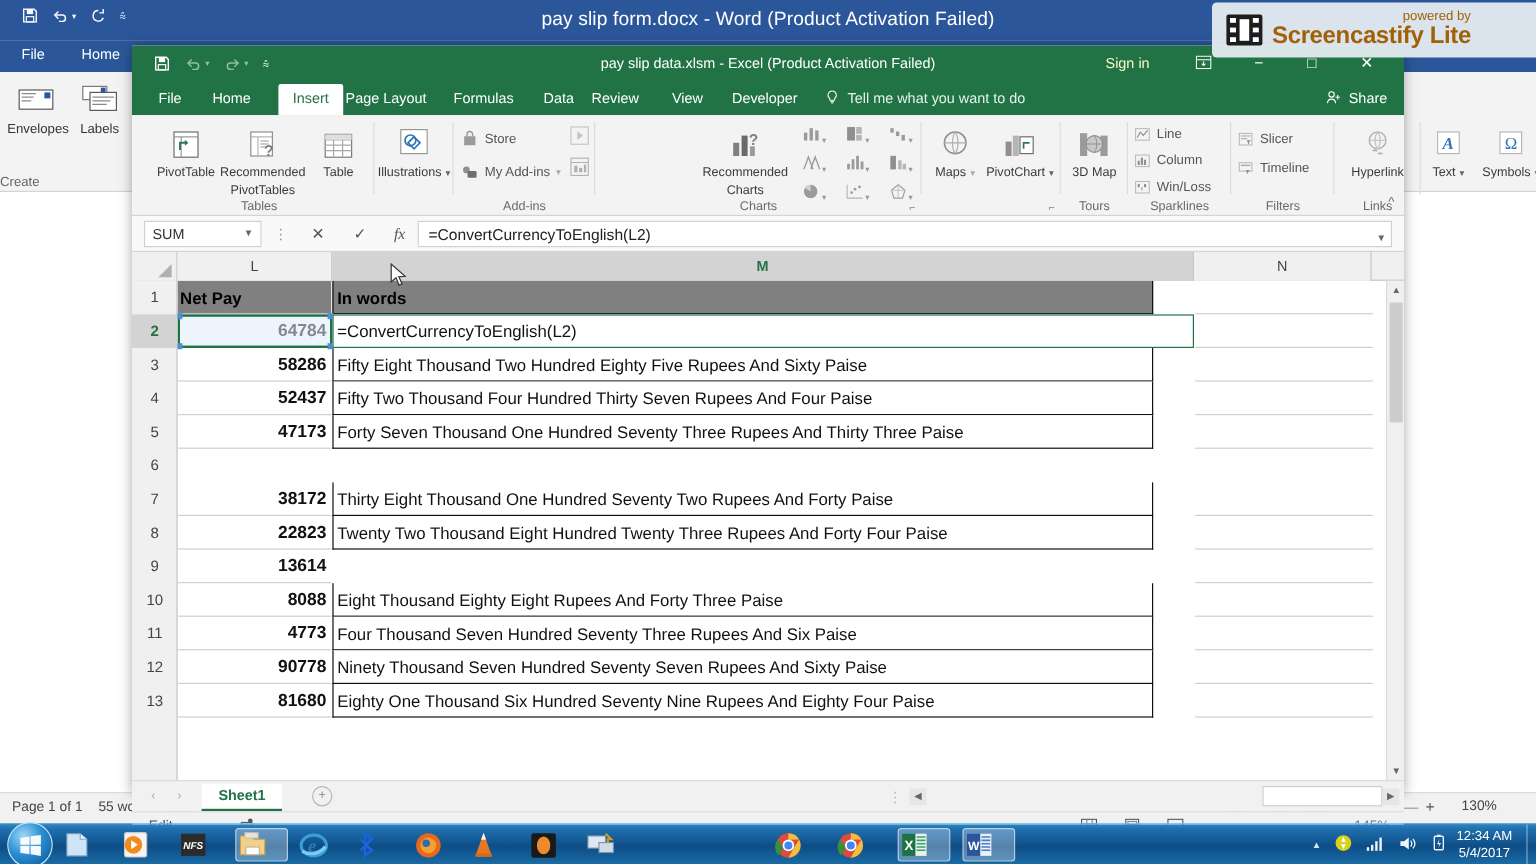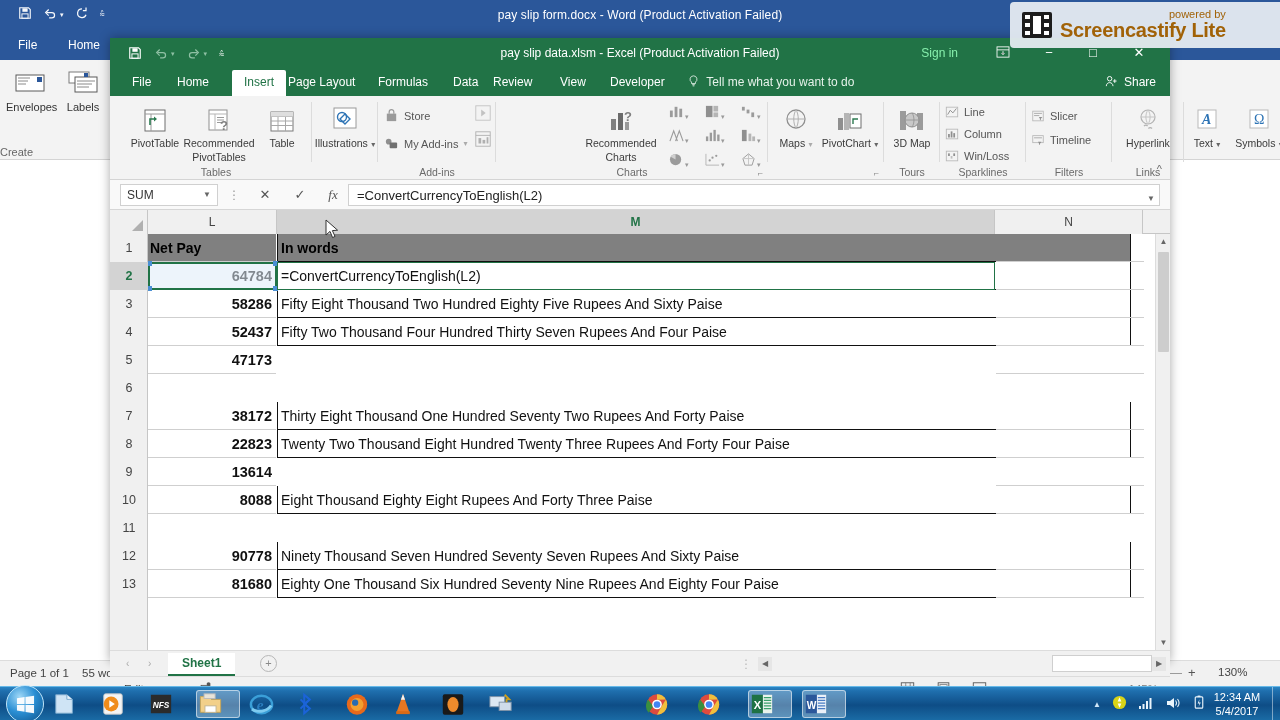--- a/index.html
+++ b/index.html
@@ -15,21 +15,21 @@
   
   #word-window { position:absolute; left:0; top:0; width:1280px; height:686px; background:#fff; }
   #word-titlebar {
     position:absolute; left:0; top:0; width:1280px; height:34px;
     background:#2b579a; color:#fff;
   }
   #word-qat { position:absolute; left:18px; top:6px; display:flex; align-items:center; gap:11px; color:#fff; }
   #word-qat .qi { font-size:15px; line-height:15px; opacity:.96; }
   #word-title {
     position:absolute; left:0; top:8px; width:1280px; text-align:center;
-    font-size:12px; color:#fff; letter-spacing:.1px;
+    font-size:16px; color:#fff; letter-spacing:.1px;
   }
   #word-tabs { position:absolute; left:0; top:34px; width:1280px; height:26px; background:#2b579a; }
   #word-tabs .wt { position:absolute; top:4px; font-size:12px; color:#fff; }
   #word-ribbon {
     position:absolute; left:0; top:60px; width:1280px; height:100px; background:#f3f3f3;
     border-bottom:1px solid #d4d4d4;
   }
   #word-ribbon-body { position:absolute; left:0; top:0; width:114px; height:84px; }
   .w-grp-label { position:absolute; top:86px; width:114px; text-align:left; font-size:11px; color:#666; }
   .w-btn { position:absolute; top:6px; width:50px; text-align:center; color:#444; }
@@ -47,21 +47,21 @@
   
   #excel-window {
     position:absolute; left:110px; top:38px; width:1060px; height:624px;
     background:#fff; box-shadow:0 0 10px rgba(0,0,0,.35);
   }
   #excel-titlebar { position:absolute; left:0; top:0; width:1060px; height:32px; background:#217346; }
   #excel-qat { position:absolute; left:18px; top:8px; display:flex; align-items:center; gap:12px; color:#fff; }
   #excel-qat .qi { font-size:14px; line-height:14px; }
   #excel-qat .dim { color:#8fc0a4; }
   #excel-title { position:absolute; left:0; top:8px; width:1060px; text-align:center; font-size:12px; color:#fff; }
-  #excel-signin { position:absolute; right:212px; top:8px; font-size:12px; color:#86efac;text-align:right; }
+  #excel-signin { position:absolute; right:212px; top:8px; font-size:12px; color:#fef9c3;text-align:right; }
   .win-btn { position:absolute; top:4px; width:30px; height:22px; color:#fff; font-size:13px; text-align:center; line-height:22px; }
 
   #excel-tabbar { position:absolute; left:0; top:32px; width:1060px; height:26px; background:#217346; }
   #excel-tabbar .xt { position:absolute; top:5px; font-size:12px; color:#fff; white-space:nowrap; }
   #excel-tabbar .xt.active {
     color:#217346; background:#fff; padding:5px 12px 7px 12px; top:0; border-radius:2px 2px 0 0;
   }
   #excel-tellme { position:absolute; top:5px; font-size:12px; color:#e6f2ea; white-space:nowrap; }
   #excel-share { position:absolute; right:14px; top:5px; font-size:12px; color:#fff; white-space:nowrap; }
 
@@ -117,21 +117,21 @@
   .rowh.sel { background:#d3d3d3; color:#217346; font-weight:bold; }
   #cells { position:absolute; left:38px; top:24px; right:0; bottom:0; overflow:hidden; }
   .cellrow { position:absolute; left:0; width:1000px; }
   .cell-L {
     position:absolute; left:0; width:128px; height:100%; text-align:right;
     font-size:14.5px; font-weight:bold; color:#111; padding:0 4px 0 2px;
     display:flex; align-items:center; justify-content:flex-end;
     border-bottom:1px solid #cfcfcf;
   }
   .cell-M {
-    position:absolute; left:129px; width:854px; height:100%;
+    position:absolute; left:129px; width:684px; height:100%;
     font-size:14px; color:#111; padding:0 3px; display:flex; align-items:center;
     border-bottom:1px solid #111; border-right:1px solid #111; border-left:1px solid #111;
     background:#fff; white-space:nowrap; overflow:hidden;
   }
   .cell-N { position:absolute; left:848px; width:148px; height:100%; border-bottom:1px solid #cfcfcf; }
   .hdr .cell-L { background:#808080; color:#000; justify-content:flex-start; font-size:14px; }
   .hdr .cell-M { background:#808080; color:#000; font-weight:bold; border-left:1px solid #111;}
   #active-cell {
     position:absolute; left:0; top:28px; width:129px; height:28px;
     border:2px solid #217346; background:rgba(222,235,247,.55); z-index:5;
@@ -759,39 +759,45 @@
         <div class="cell-M">Fifty Eight Thousand Two Hundred Eighty Five Rupees And Sixty  Paise</div>
         <div class="cell-N"></div>
       </div>
       <div class="cellrow" style="top:84px;height:28px">
         <div class="cell-L">52437</div>
         <div class="cell-M">Fifty Two Thousand Four Hundred Thirty Seven Rupees And Four Paise</div>
         <div class="cell-N"></div>
       </div>
       <div class="cellrow" style="top:112px;height:28px">
         <div class="cell-L">47173</div>
+        <div class="cell-M">Forty Seven Thousand One Hundred Seventy Three Rupees And Thirty Three Paise</div>
         <div class="cell-N"></div>
       </div>
       <div class="cellrow" style="top:168px;height:28px">
         <div class="cell-L">38172</div>
         <div class="cell-M">Thirty Eight Thousand One Hundred Seventy Two Rupees And Forty  Paise</div>
         <div class="cell-N"></div>
       </div>
       <div class="cellrow" style="top:196px;height:28px">
         <div class="cell-L">22823</div>
         <div class="cell-M">Twenty Two Thousand Eight Hundred Twenty Three Rupees And Forty Four Paise</div>
         <div class="cell-N"></div>
       </div>
       <div class="cellrow" style="top:224px;height:28px">
         <div class="cell-L">13614</div>
         <div class="cell-N"></div>
       </div>
       <div class="cellrow" style="top:252px;height:28px">
         <div class="cell-L">8088</div>
         <div class="cell-M">Eight Thousand Eighty Eight Rupees And Forty Three Paise</div>
+        <div class="cell-N"></div>
+      </div>
+      <div class="cellrow" style="top:280px;height:28px">
+        <div class="cell-L">4773</div>
+        <div class="cell-M">Four Thousand Seven Hundred Seventy Three Rupees And Six Paise</div>
         <div class="cell-N"></div>
       </div>
       <div class="cellrow" style="top:308px;height:28px">
         <div class="cell-L">90778</div>
         <div class="cell-M">Ninety  Thousand Seven Hundred Seventy Seven Rupees And Sixty  Paise</div>
         <div class="cell-N"></div>
       </div>
       <div class="cellrow" style="top:336px;height:28px">
         <div class="cell-L">81680</div>
         <div class="cell-M">Eighty One Thousand Six Hundred Seventy Nine Rupees And Eighty Four Paise</div>

